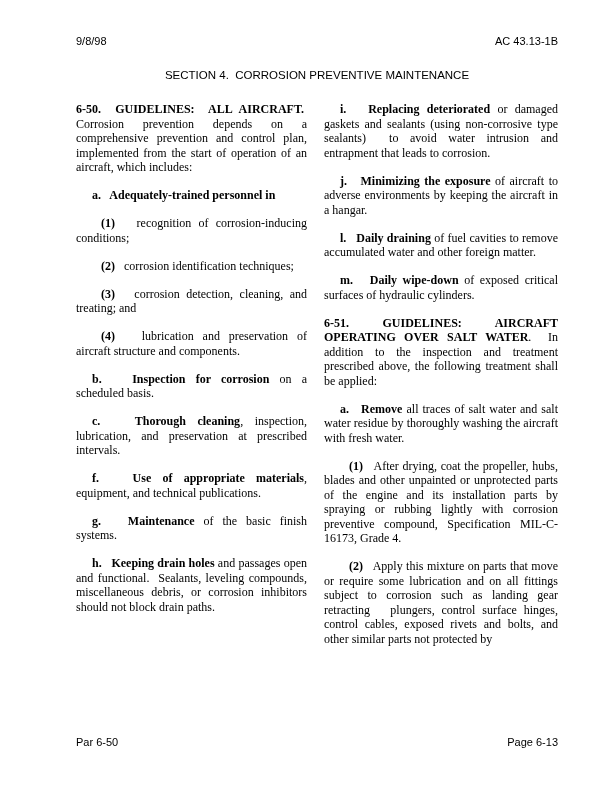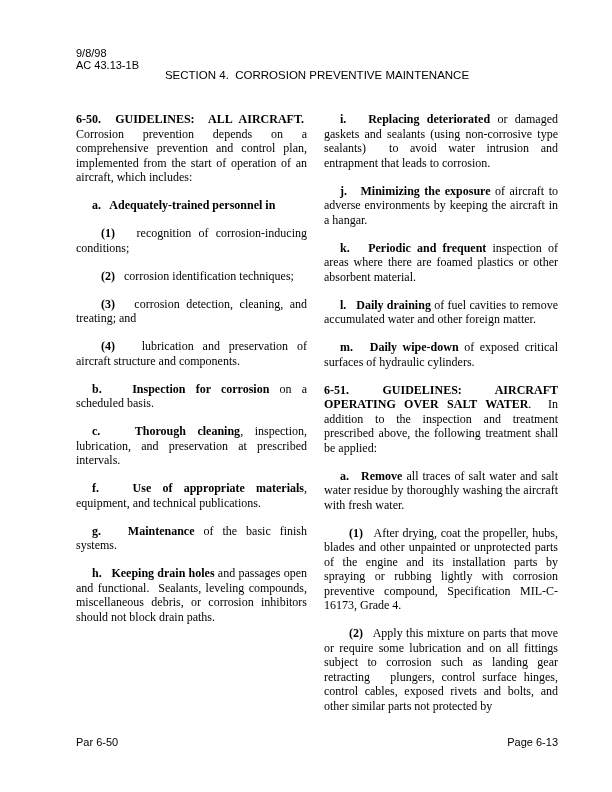--- a/index.html
+++ b/index.html
@@ -18,36 +18,36 @@
   .page-header, .page-footer {
     position: absolute;
     left: 76px;
     width: 482px;
     display: flex;
     justify-content: space-between;
     font-family: "Liberation Sans", sans-serif;
     font-size: 11px;
     line-height: 12px;
   }
-  .page-header { top: 47px; flex-direction: column; }
+  .page-header { top: 35px; }
   .page-footer { top: 736px; }
   .section-title {
     position: absolute;
     top: 69px;
     left: 76px;
     width: 482px;
     text-align: center;
     font-family: "Liberation Sans", sans-serif;
     font-weight: normal;
     font-size: 11.5px;
     line-height: 13px;
   }
   .content {
     position: absolute;
-    top: 112px;
+    top: 102px;
     left: 76px;
     width: 482px;
     display: flex;
   }
   .col {
     font-family: "Liberation Serif", serif;
     font-size: 12px;
     line-height: 14.5px;
   }
   .col-left  { flex: 0 0 231px; width: 231px; }
@@ -86,21 +86,20 @@
         <p class="para letter"><b>b.&nbsp;&nbsp; Inspection for corrosion</b><span> on a scheduled basis.</span></p>
         <p class="para letter"><b>c.&nbsp;&nbsp; Thorough cleaning</b><span>, inspection, lubrication, and preservation at prescribed intervals.</span></p>
         <p class="para letter"><b>f.&nbsp;&nbsp; Use of appropriate materials</b><span>, equipment, and technical publications.</span></p>
         <p class="para letter"><b>g.&nbsp;&nbsp; Maintenance</b><span> of the basic finish systems.</span></p>
         <p class="para letter"><b>h.&nbsp;&nbsp; Keeping drain holes</b><span> and passages open and functional.&nbsp; Sealants, leveling compounds, miscellaneous debris, or corrosion inhibitors should not block drain paths.</span></p>
       </div>
     <div class="col-gap"></div>
     <div class="col col-right">
         <p class="para letter"><b>i.&nbsp;&nbsp; Replacing deteriorated</b><span> or damaged gaskets and sealants (using non-corrosive type sealants)&nbsp; to avoid water intrusion and entrapment that leads to corrosion.</span></p>
         <p class="para letter"><b>j.&nbsp;&nbsp; Minimizing the exposure</b><span> of aircraft to adverse environments by keeping the aircraft in a hangar.</span></p>
-        <p class="para letter"><b>k.&nbsp;&nbsp; Periodic and frequent</b><span> inspection of areas where there are foamed plastics or other absorbent material.</span></p>
         <p class="para letter"><b>l.&nbsp;&nbsp; Daily draining</b><span> of fuel cavities to remove accumulated water and other foreign matter.</span></p>
         <p class="para letter"><b>m.&nbsp;&nbsp; Daily wipe-down</b><span> of exposed critical surfaces of hydraulic cylinders.</span></p>
         <p class="para flush"><b>6-51.&nbsp; GUIDELINES:&nbsp; AIRCRAFT OPERATING OVER SALT WATER</b><span>.&nbsp; In addition to the inspection and treatment prescribed above, the following treatment shall be applied:</span></p>
         <p class="para letter"><b>a.&nbsp;&nbsp; Remove</b><span> all traces of salt water and salt water residue by thoroughly washing the aircraft with fresh water.</span></p>
         <p class="para number"><b>(1)</b><span>&nbsp;&nbsp; After drying, coat the propeller, hubs, blades and other unpainted or unprotected parts of the engine and its installation parts by spraying or rubbing lightly with corrosion preventive compound, Specification MIL-C-16173, Grade 4.</span></p>
         <p class="para number"><b>(2)</b><span>&nbsp;&nbsp; Apply this mixture on parts that move or require some lubrication and on all fittings subject to corrosion such as landing gear retracting&nbsp;&nbsp; plungers, control surface hinges, control cables, exposed rivets and bolts, and other similar parts not protected by</span></p>
       </div>
   </div>
 
   <div class="page-footer">

